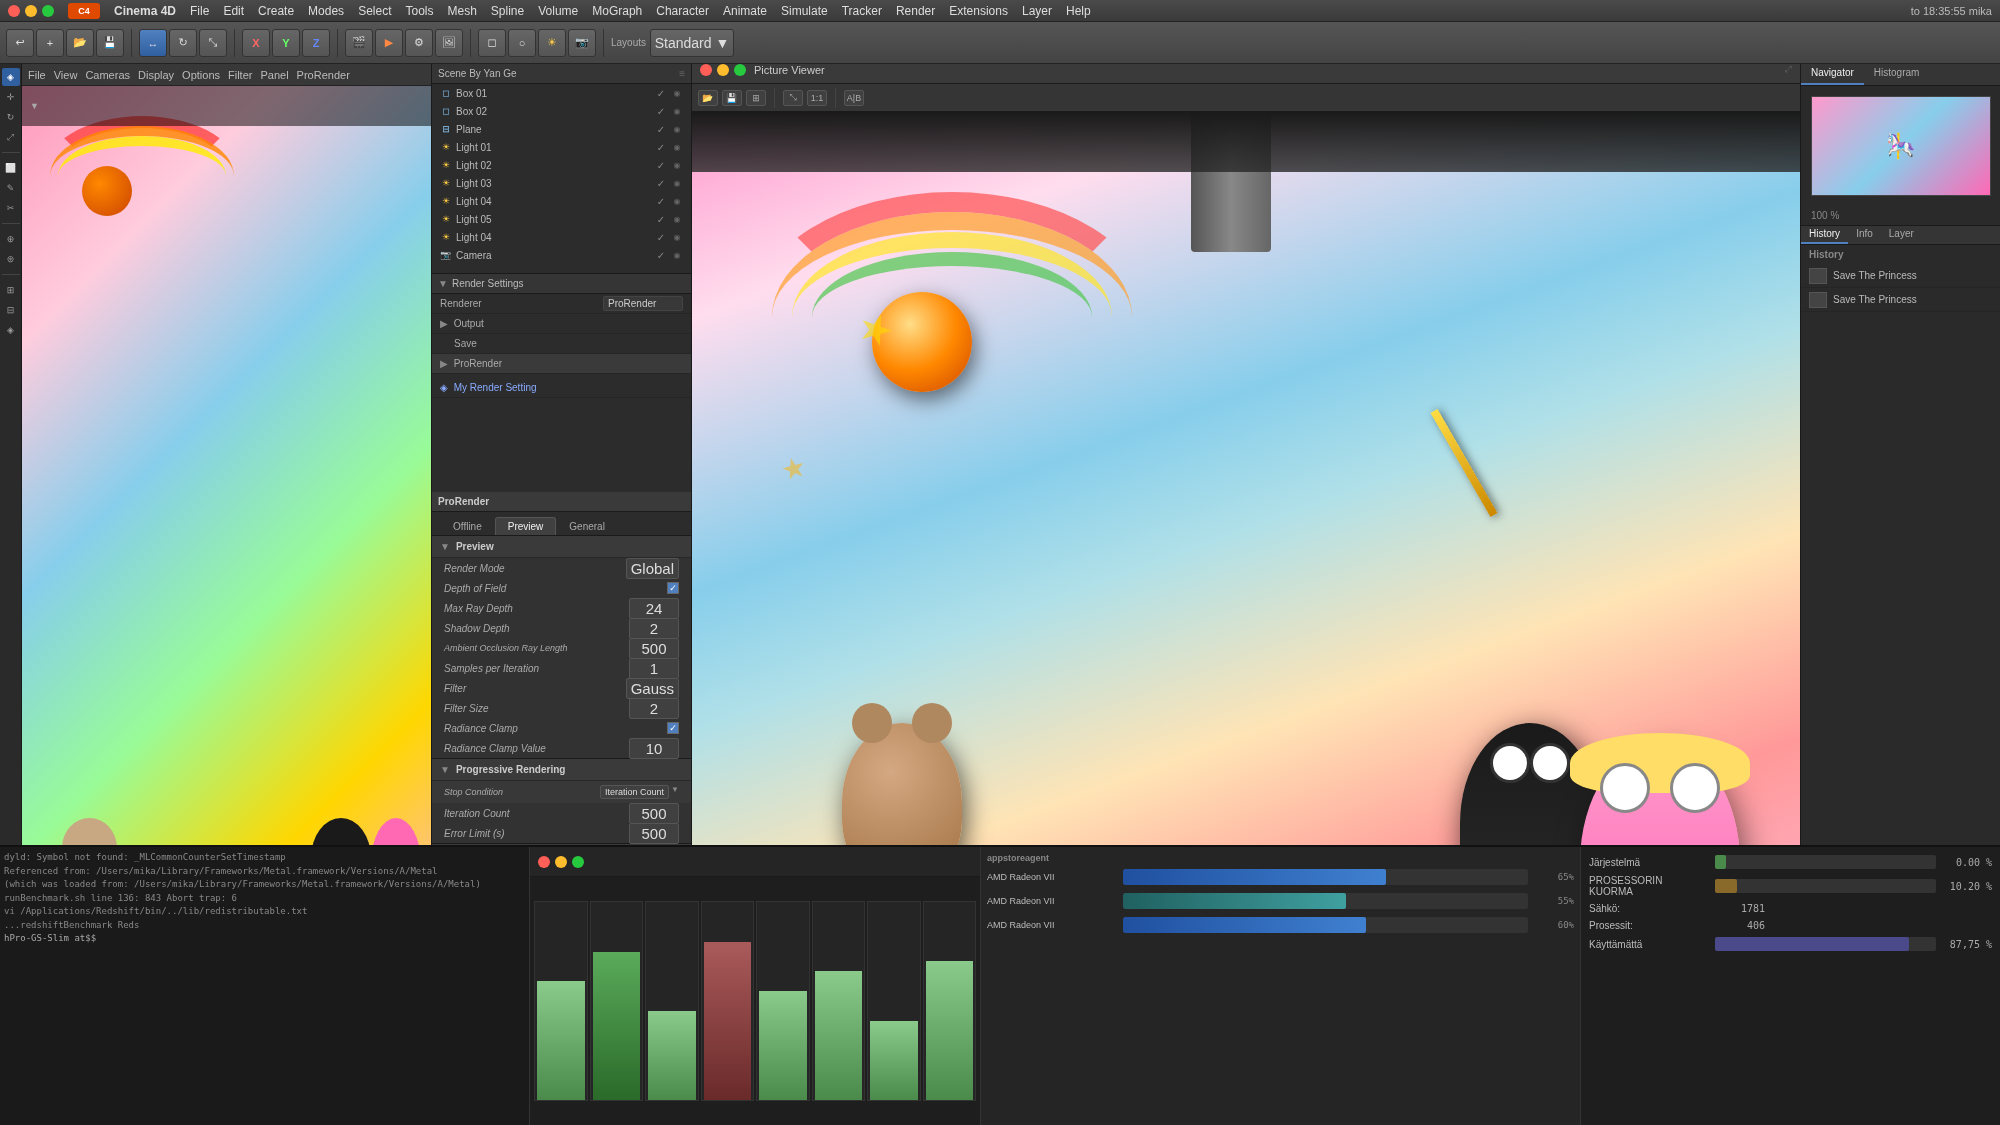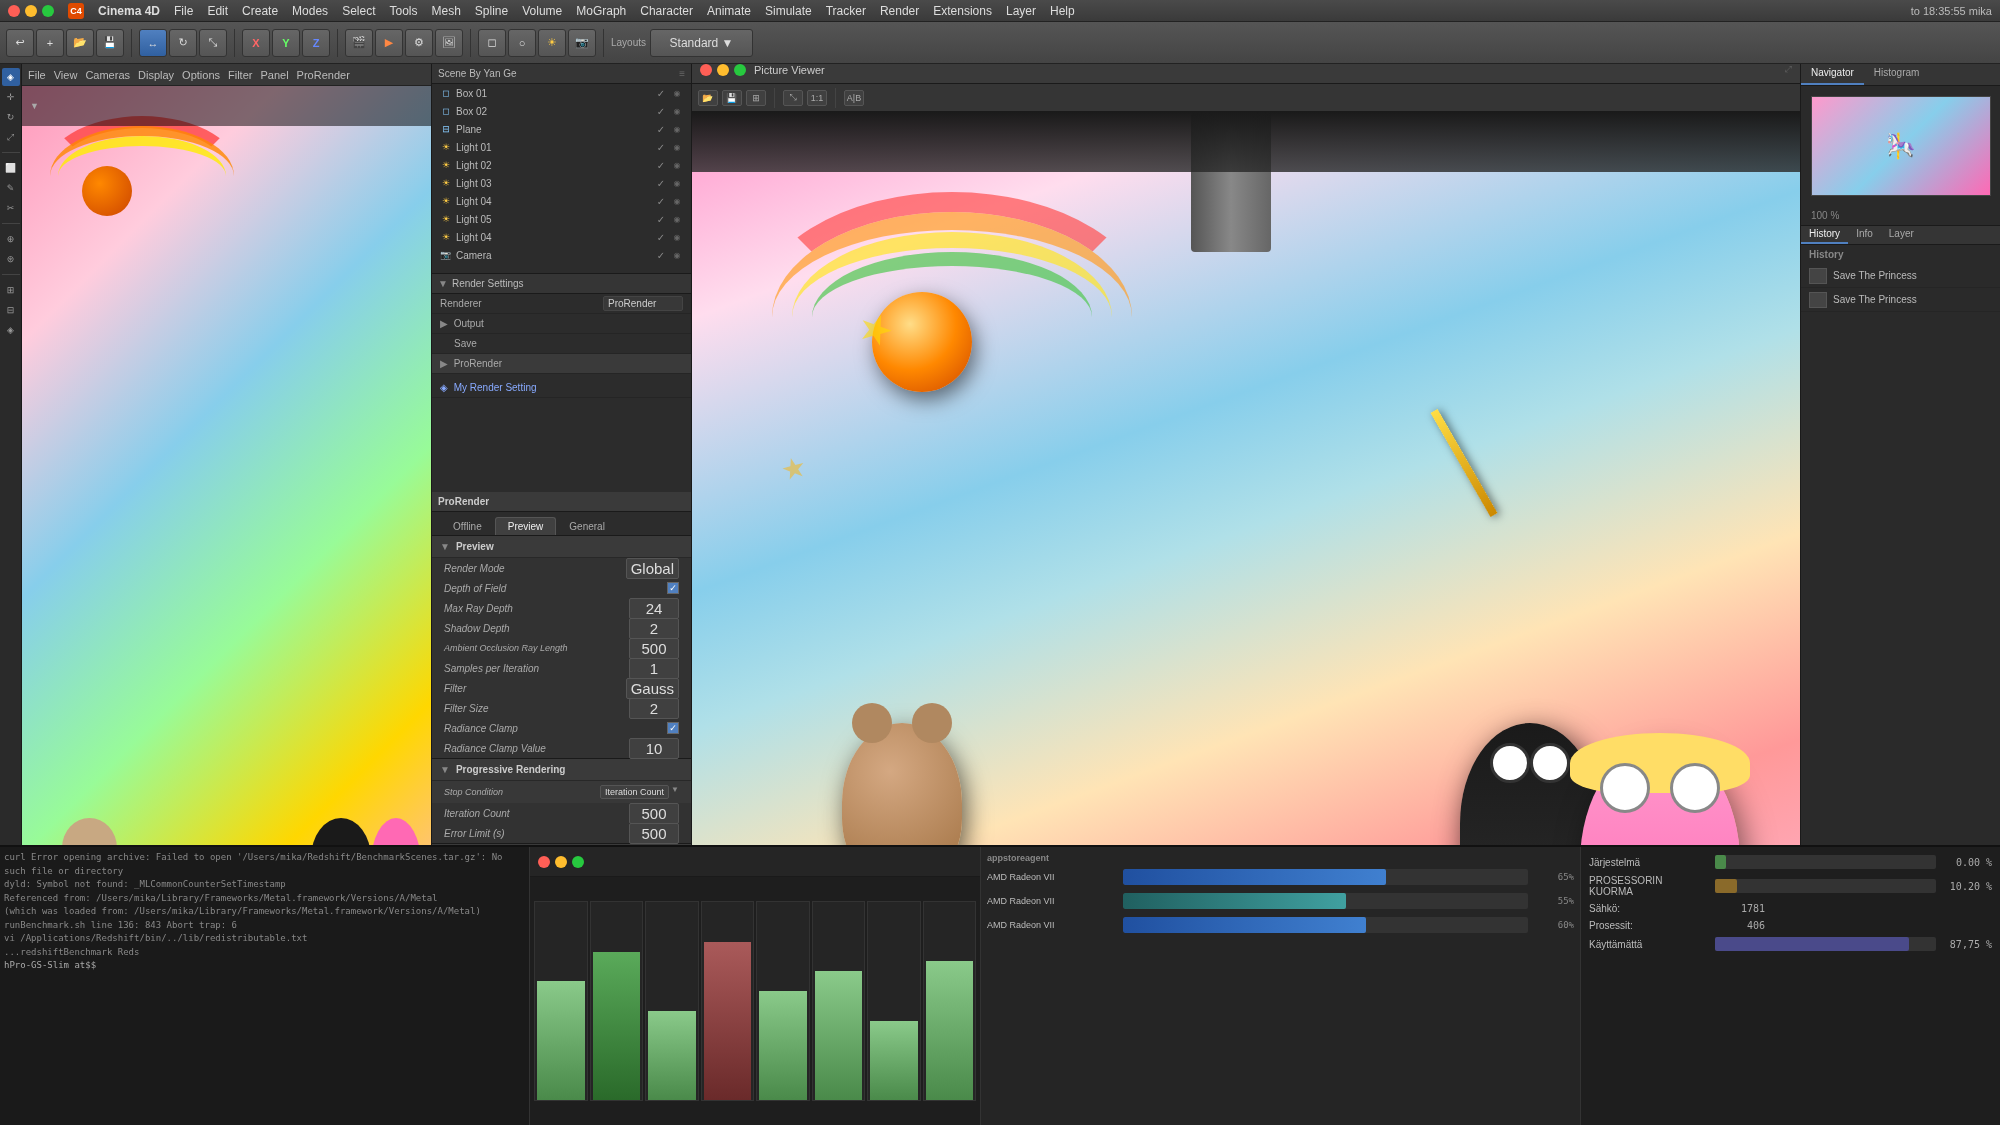--- a/index.html
+++ b/index.html
@@ -10,21 +10,21 @@
       height: 22px;
       background: linear-gradient(to bottom, #4a4a4a, #3a3a3a);
       display: flex;
       align-items: center;
       padding: 0 8px;
       gap: 14px;
       border-bottom: 1px solid #222;
       font-size: 12px;
       color: #eee;
     }
-    #menubar .app-icon { width: 16px; height: 16px; background: #e04a00; border-radius: 3px; display: flex; align-items: center; justify-content: center; font-size: 9px; color: white; font-weight: bold; }
+    #menubar .app-icon { width: 32px; height: 16px; background: #e04a00; border-radius: 3px; display: flex; align-items: center; justify-content: center; font-size: 9px; color: white; font-weight: bold; }
     #menubar .menu-item { cursor: pointer; color: #ddd; }
     #menubar .spacer { flex: 1; }
     #menubar .right-info { font-size: 11px; color: #bbb; display: flex; gap: 10px; align-items: center; }
 
     
     #toolbar {
       height: 42px;
       background: linear-gradient(to bottom, #555, #444);
       display: flex;
       align-items: center;
@@ -591,21 +591,21 @@
   <div class="toolbar-separator"></div>
   <div class="toolbar-group">
     <div class="toolbar-btn">◻</div>
     <div class="toolbar-btn">○</div>
     <div class="toolbar-btn" style="color:#ffcc44">☀</div>
     <div class="toolbar-btn" style="color:#88aaff">📷</div>
   </div>
   <div class="toolbar-separator"></div>
   <div style="display:flex;align-items:center;gap:4px;">
     <span style="font-size:10px;color:#aaa">Layouts</span>
-    <div class="toolbar-btn" style="width:103px;font-size:12px">Standard ▼</div>
+    <div class="toolbar-btn" style="width:84px;font-size:14px">Standard ▼</div>
   </div>
 </div>
 
 <div id="main-layout">
 
   <div id="left-tools">
     <div class="tool-btn active">◈</div>
     <div class="tool-btn">✛</div>
     <div class="tool-btn">↻</div>
     <div class="tool-btn">⤢</div>
@@ -1089,21 +1089,20 @@
       </div>
     </div>
   </div>
 
 </div>
 
 <div id="system-bar" style="position:absolute;bottom:0;left:0;right:0;height:280px;background:#1e1e1e;border-top:2px solid #111;display:flex;">
 
   <div id="terminal-panel">
     <div style="font-family:monospace;font-size:9px;color:#888;line-height:1.5;">
-      <div>curl Error opening archive: Failed to open '/Users/mika/Redshift/BenchmarkScenes.tar.gz': No such file or directory</div>
       <div>dyld: Symbol not found: _MLCommonCounterSetTimestamp</div>
       <div>Referenced from: /Users/mika/Library/Frameworks/Metal.framework/Versions/A/Metal</div>
       <div>(which was loaded from: /Users/mika/Library/Frameworks/Metal.framework/Versions/A/Metal)</div>
       <div>runBenchmark.sh line 136: 843 Abort trap: 6</div>
       <div>vi /Applications/Redshift/bin/../lib/redistributable.txt</div>
       <div>...redshiftBenchmark Reds</div>
       <div style="color:#aaa">hPro-GS-Slim at$$</div>
     </div>
   </div>
 

